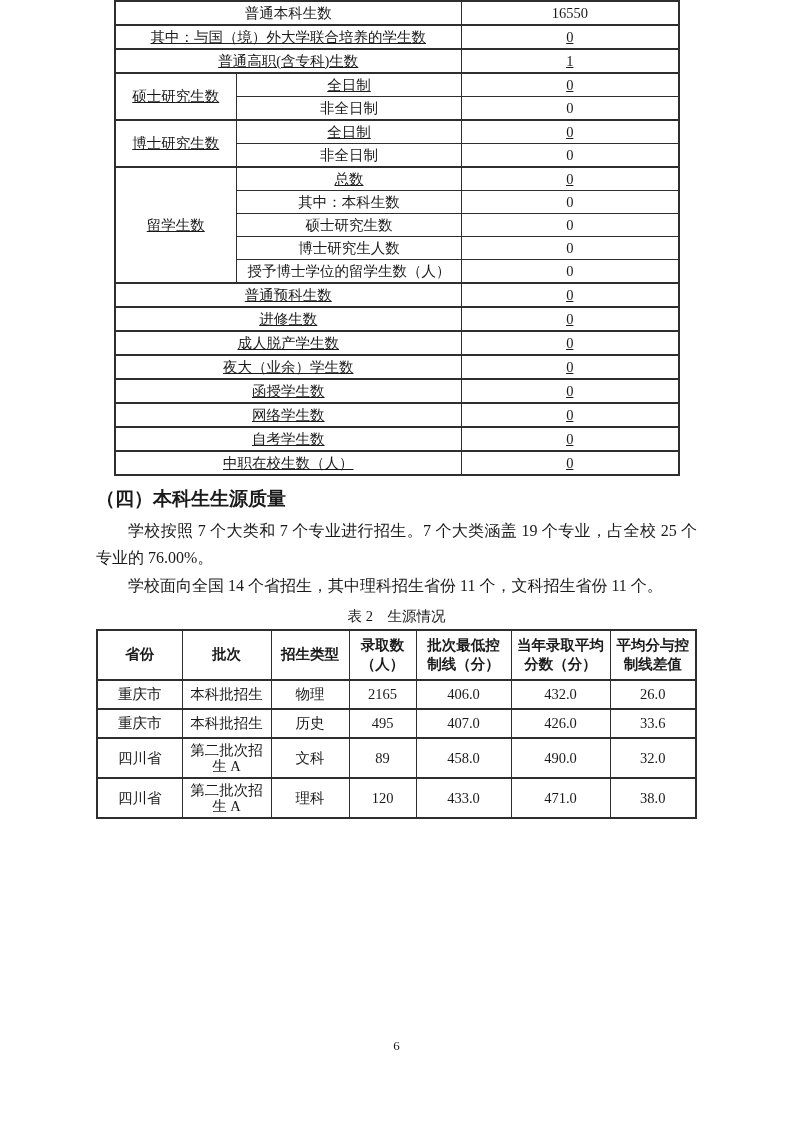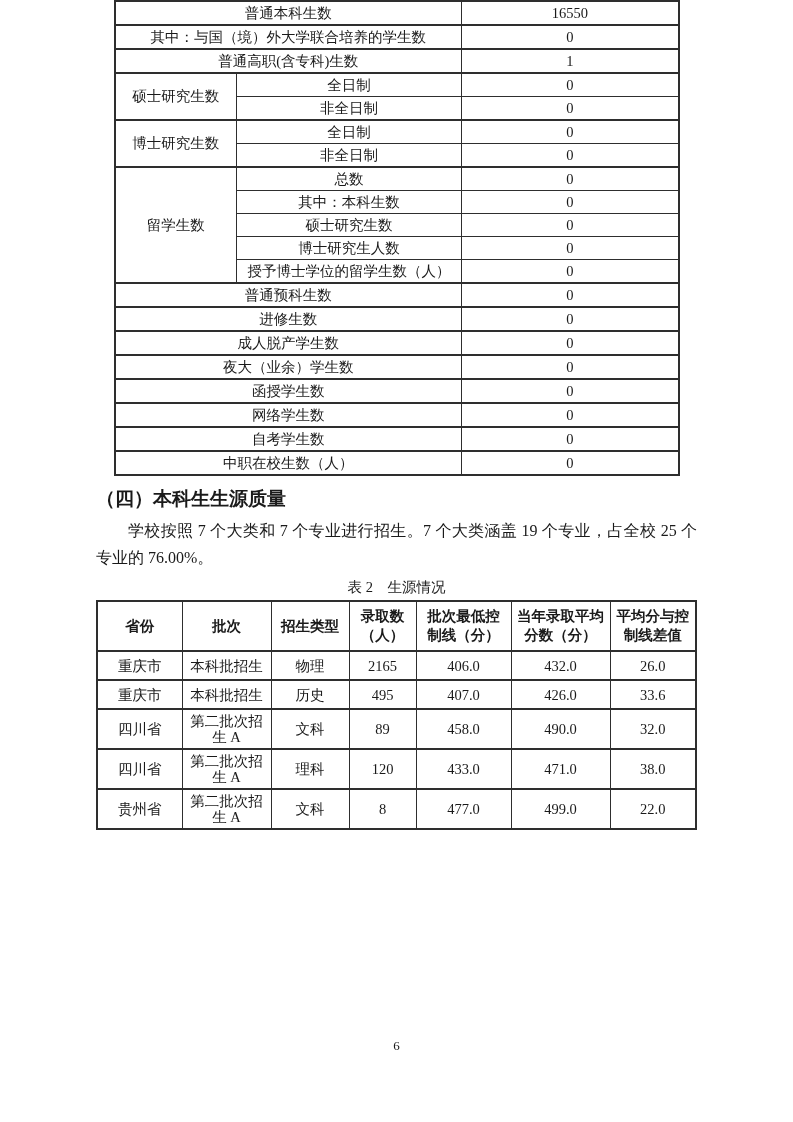--- a/index.html
+++ b/index.html
@@ -35,21 +35,21 @@
   table.t1, table.t2 { border: 2px solid #2e2e2e; }
   .t1 td {
     border: 1px solid #2e2e2e;
     text-align: center;
     vertical-align: middle;
     height: 22px;
     line-height: 21px;
     padding: 0 3px;
     overflow: hidden;
   }
-  .t1 tr.hb > td { border-top-width: 2px; }
+  .t1 tr.hb > td { border-top-width: 2px; text-decoration: underline; }
 
   
   .heading {
     margin: 10px 0 6px 0;
     font-family: "Liberation Sans", "DejaVu Sans", sans-serif;
     font-weight: bold;
     font-size: 19px;
     line-height: 26px;
   }
   .para {
@@ -196,20 +196,21 @@
         <tr class="hb">
           <td colspan="2">中职在校生数（人）</td>
           <td>0</td>
         </tr>
       </tbody>
     </table>
 
     <div class="heading">（四）本科生生源质量</div>
 
     <p class="para">学校按照 7 个大类和 7 个专业进行招生。7 个大类涵盖 19 个专业，占全校 25 个专业的 76.00%。</p>
+    <p class="para">学校面向全国 14 个省招生，其中理科招生省份 11 个，文科招生省份 11 个。</p>
 
     <div class="caption caption-2">表 2　生源情况</div>
 
     <table class="t2">
       <colgroup>
         <col style="width:85px">
           <col style="width:89px">
           <col style="width:78px">
         <col style="width:67px">
           <col style="width:95px">
@@ -263,29 +264,19 @@
         <tr>
           <td>四川省</td>
           <td>第二批次招
 生 A</td>
           <td>理科</td>
           <td>120</td>
           <td>433.0</td>
           <td>471.0</td>
           <td>38.0</td>
         </tr>
-        <tr>
-          <td>贵州省</td>
-          <td>第二批次招
-生 A</td>
-          <td>文科</td>
-          <td>8</td>
-          <td>477.0</td>
-          <td>499.0</td>
-          <td>22.0</td>
-        </tr>
       </tbody>
     </table>
 
   </div>
 
   <div class="pageno">6</div>
 </div>
 
 </body></html>

